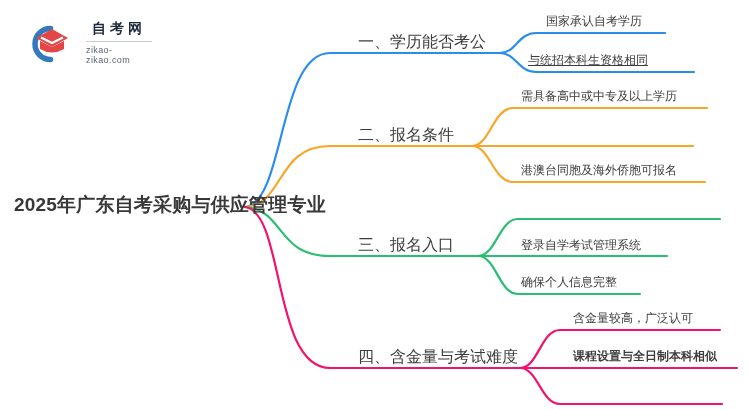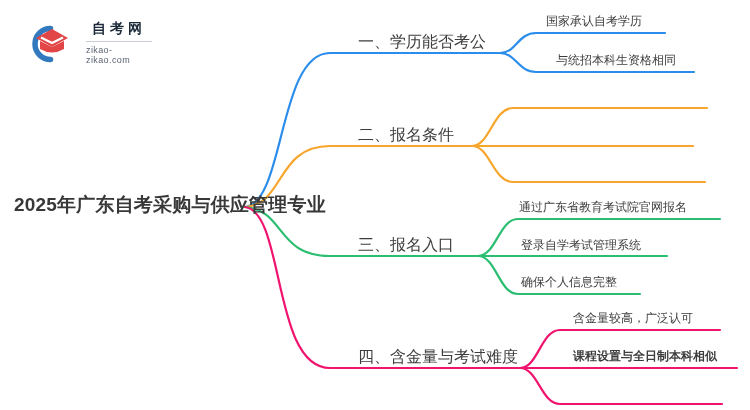--- a/index.html
+++ b/index.html
@@ -83,23 +83,24 @@
   </div>
 
   <div class="txt root-topic" style="left:14px;top:196px;">2025年广东自考采购与供应管理专业</div>
 
   <div class="txt branch-label" style="left:358px;top:33px;">一、学历能否考公</div>
   <div class="txt branch-label" style="left:358px;top:126px;">二、报名条件</div>
   <div class="txt branch-label" style="left:358px;top:236px;">三、报名入口</div>
   <div class="txt branch-label" style="left:358px;top:348px;">四、含金量与考试难度</div>
 
   <div class="txt leaf-label" style="left:546px;top:13px;">国家承认自考学历</div>
-  <div class="txt leaf-label" style="left:556px;top:52px;">与统招本科生资格相同</div>
+  <div class="txt leaf-label" style="left:528px;top:52px;text-decoration:underline;">与统招本科生资格相同</div>
 
+  <div class="txt leaf-label" style="left:521px;top:88px;">需具备高中或中专及以上学历</div>
+  <div class="txt leaf-label" style="left:521px;top:162px;">港澳台同胞及海外侨胞可报名</div>
 
-  <div class="txt leaf-label" style="left:519px;top:199px;">通过广东省教育考试院官网报名</div>
   <div class="txt leaf-label" style="left:521px;top:237px;">登录自学考试管理系统</div>
   <div class="txt leaf-label" style="left:521px;top:274px;text-align:center;">确保个人信息完整</div>
 
   <div class="txt leaf-label" style="left:573px;top:310px;">含金量较高，广泛认可</div>
   <div class="txt leaf-label" style="left:573px;top:348px;font-weight:bold;">课程设置与全日制本科相似</div>
 
 </div>
 
 </body></html>

